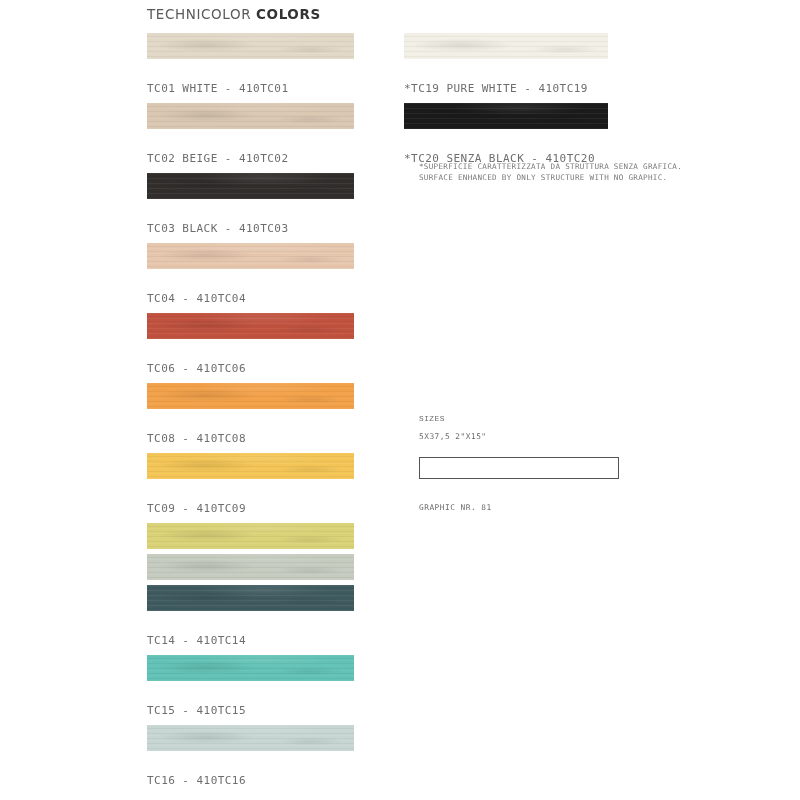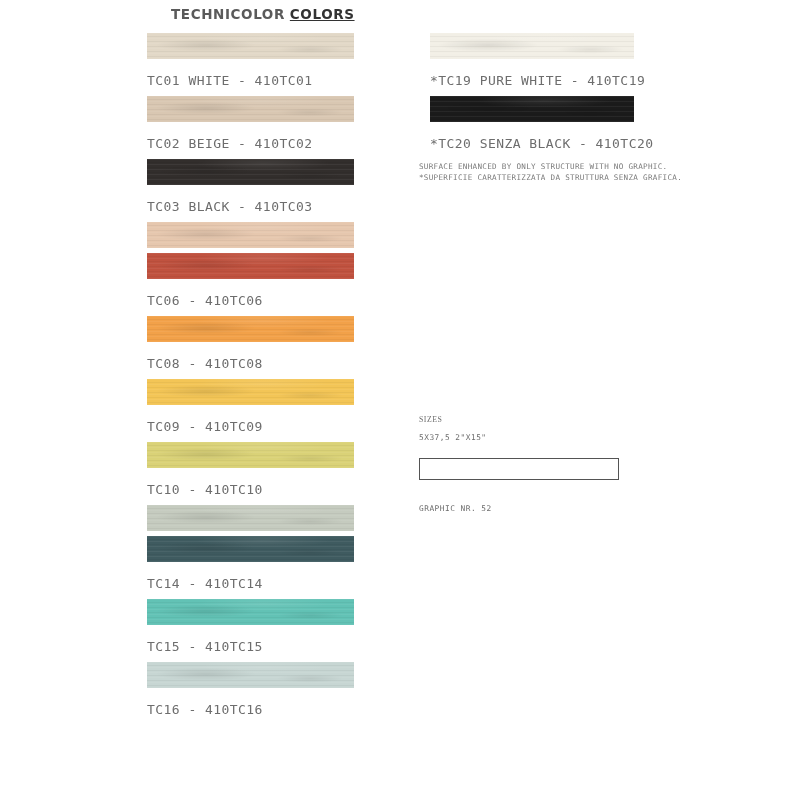--- a/index.html
+++ b/index.html
@@ -27,33 +27,33 @@
   .title {
     position: absolute;
     left: 147px;
     top: 6px;
     font-family: "DejaVu Sans", "Liberation Sans", sans-serif;
     font-size: 13.5px;
     letter-spacing: 0.6px;
     color: #4a4a4a;
     white-space: nowrap;
   }
-  .title .t-light { font-weight: 700; color: #5a5a5a; margin-left: 24px; }
-  .title .t-bold  { font-weight: 700; color: #333333; text-decoration: underline; }
+  .title .t-light { font-weight: 400; color: #5a5a5a; }
+  .title .t-bold  { font-weight: 700; color: #333333; }
 
   
   .col-left {
     position: absolute;
     left: 147px;
     top: 33px;
     width: 207px;
   }
   .col-right {
     position: absolute;
-    left: 430px;
+    left: 404px;
     top: 33px;
     width: 204px;
   }
 
   
   .swatch-item {
     position: relative;
     margin-bottom: 5px;
   }
   .swatch {
@@ -86,24 +86,24 @@
     left: -10%; top: -30%;
     width: 120%; height: 160%;
     background-image:
       radial-gradient(ellipse 70px 9px at 32% 48%, rgba(0,0,0,0.09), rgba(0,0,0,0) 72%),
       radial-gradient(ellipse 46px 6px at 74% 58%, rgba(0,0,0,0.07), rgba(0,0,0,0) 72%),
       radial-gradient(ellipse 90px 10px at 55% 30%, rgba(255,255,255,0.08), rgba(255,255,255,0) 75%);
     pointer-events: none;
   }
   .swatch-label {
     font-family: "DejaVu Sans Mono", "Liberation Mono", monospace;
-    font-size: 13px;
+    font-size: 11px;
     letter-spacing: 0.45px;
     color: #6d6d6d;
-    padding-top: 14px;
+    padding-top: 23px;
     padding-bottom: 3px;
     white-space: nowrap;
   }
 
   
   .note {
     position: absolute;
     left: 419px;
     top: 162px;
     font-family: "DejaVu Sans Mono", "Liberation Mono", monospace;
@@ -115,21 +115,21 @@
   }
 
   
   .sizes-block {
     position: absolute;
     left: 419px;
     top: 415px;
     width: 204px;
   }
   .sizes-heading {
-    font-family: Liberation Serif, serif;
+    font-family: Liberation Mono, monospace;
     font-size: 7.8px;
     letter-spacing: 0.5px;
     color: #6d6d6d;
     white-space: nowrap;
   }
   .sizes-value {
     font-family: "DejaVu Sans Mono", "Liberation Mono", monospace;
     font-size: 7.8px;
     letter-spacing: 0.5px;
     color: #6d6d6d;
@@ -175,20 +175,21 @@
       <div class="swatch-label">TC02 BEIGE - 410TC02</div>
     </div>
 
     <div class="swatch-item">
       <div class="swatch" style="background-color: rgb(50, 46, 44);"></div>
       <div class="swatch-label">TC03 BLACK - 410TC03</div>
     </div>
 
     <div class="swatch-item">
       <div class="swatch" style="background-color: rgb(230, 199, 174);"></div>
+      <div class="swatch-label">TC04 - 410TC04</div>
     </div>
 
 
     <div class="swatch-item">
       <div class="swatch" style="background-color: rgb(192, 82, 63);"></div>
       <div class="swatch-label">TC06 - 410TC06</div>
     </div>
 
 
     <div class="swatch-item">
@@ -196,21 +197,20 @@
       <div class="swatch-label">TC08 - 410TC08</div>
     </div>
 
     <div class="swatch-item">
       <div class="swatch" style="background-color: rgb(243, 197, 86);"></div>
       <div class="swatch-label">TC09 - 410TC09</div>
     </div>
 
     <div class="swatch-item">
       <div class="swatch" style="background-color: rgb(218, 210, 119);"></div>
-      <div class="swatch-label">TC10 - 410TC10</div>
     </div>
 
     <div class="swatch-item">
       <div class="swatch" style="background-color: rgb(197, 203, 191);"></div>
     </div>
 
 
 
     <div class="swatch-item">
       <div class="swatch" style="background-color: rgb(63, 91, 96);"></div>
@@ -237,24 +237,24 @@
     </div>
 
     <div class="swatch-item">
       <div class="swatch" style="background-color: rgb(27, 27, 27);"></div>
       <div class="swatch-label">*TC20 SENZA BLACK - 410TC20</div>
     </div>
 
   </div>
 
   <div class="note">
+    <div>*SUPERFICIE CARATTERIZZATA DA STRUTTURA SENZA GRAFICA.</div>
     <div>SURFACE ENHANCED BY ONLY STRUCTURE WITH NO GRAPHIC.</div>
-    <div>*SUPERFICIE CARATTERIZZATA DA STRUTTURA SENZA GRAFICA.</div>
   </div>
 
   <div class="sizes-block">
     <div class="sizes-heading">SIZES</div>
     <div class="sizes-value">5X37,5 2"X15"</div>
     <input class="sizes-input" type="text" placeholder="" value="" style="">
-    <div class="graphic-nr">GRAPHIC NR. 52</div>
+    <div class="graphic-nr">GRAPHIC NR. 81</div>
   </div>
 
 </div>
 
 </body></html>

